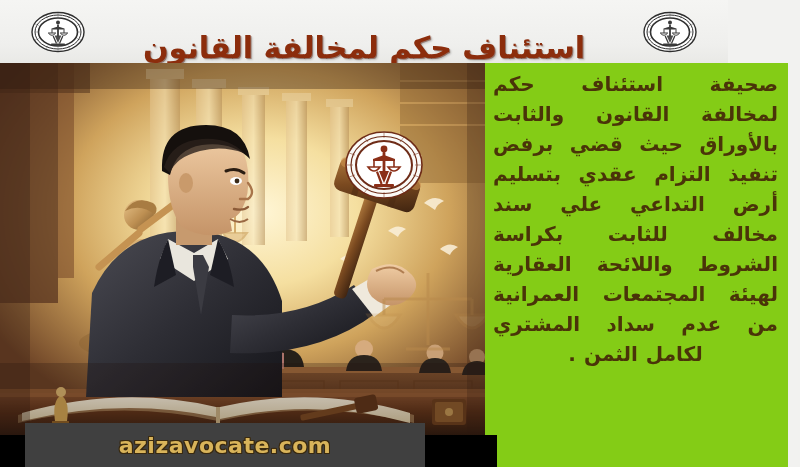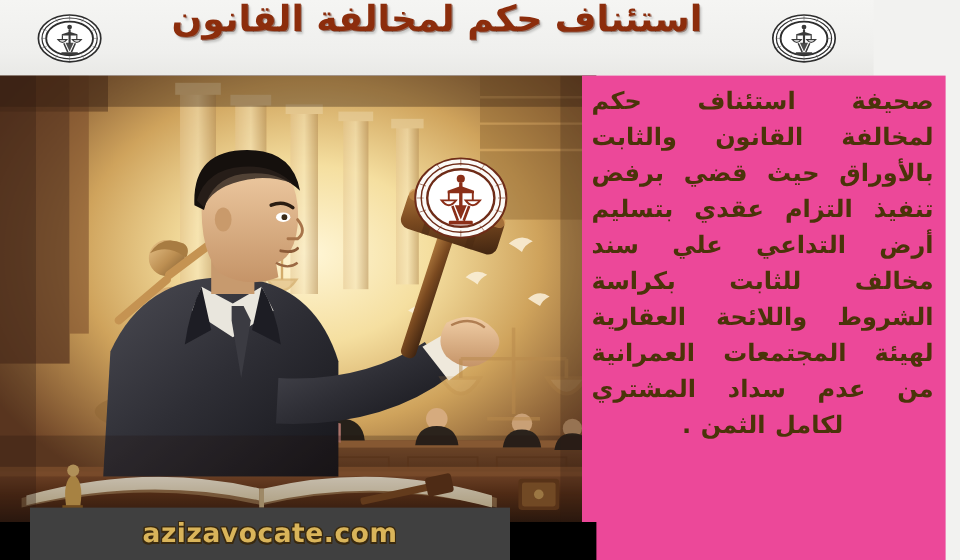--- a/index.html
+++ b/index.html
@@ -9,21 +9,21 @@
     background:#000;
     font-family:"DejaVu Sans","Liberation Sans",sans-serif;
     overflow:hidden;
   }
   .poster{position:relative;width:800px;height:467px;background:#f2f2f0;overflow:hidden;}
 
   
   .header{
     position:absolute;left:0;top:0;width:728px;height:63px;
     background:linear-gradient(180deg,#f5f5f3 0%,#efefed 70%,#e9e9e6 100%);
-    display:flex;align-items:flex-start;justify-content:center;
+    display:flex;align-items:flex-end;justify-content:center;
     box-sizing:border-box;
   }
   .emblem{
     position:absolute;top:11px;width:56px;height:42px;
   }
   .emblem.left{left:30px;}
   .emblem.right{right:30px;}
   .emblem svg{display:block;width:56px;height:42px;}
 
   .title{
@@ -49,21 +49,21 @@
 
   
   .art-logo{
     position:absolute;left:344px;top:66px;width:80px;height:72px;z-index:6;
   }
   .art-logo svg{position:static;display:block;}
 
   
   .textcol{
     position:absolute;left:485px;top:63px;width:303px;height:404px;
-    background:#ec4899;
+    background:#84cc16;
     box-sizing:border-box;
     padding:6px 10px 4px 8px;
     direction:rtl;
     text-align:justify;
     text-align-last:center;
   }
   .textcol p{
     margin:0;
     color:#4a3409;
     font-size:20px;

